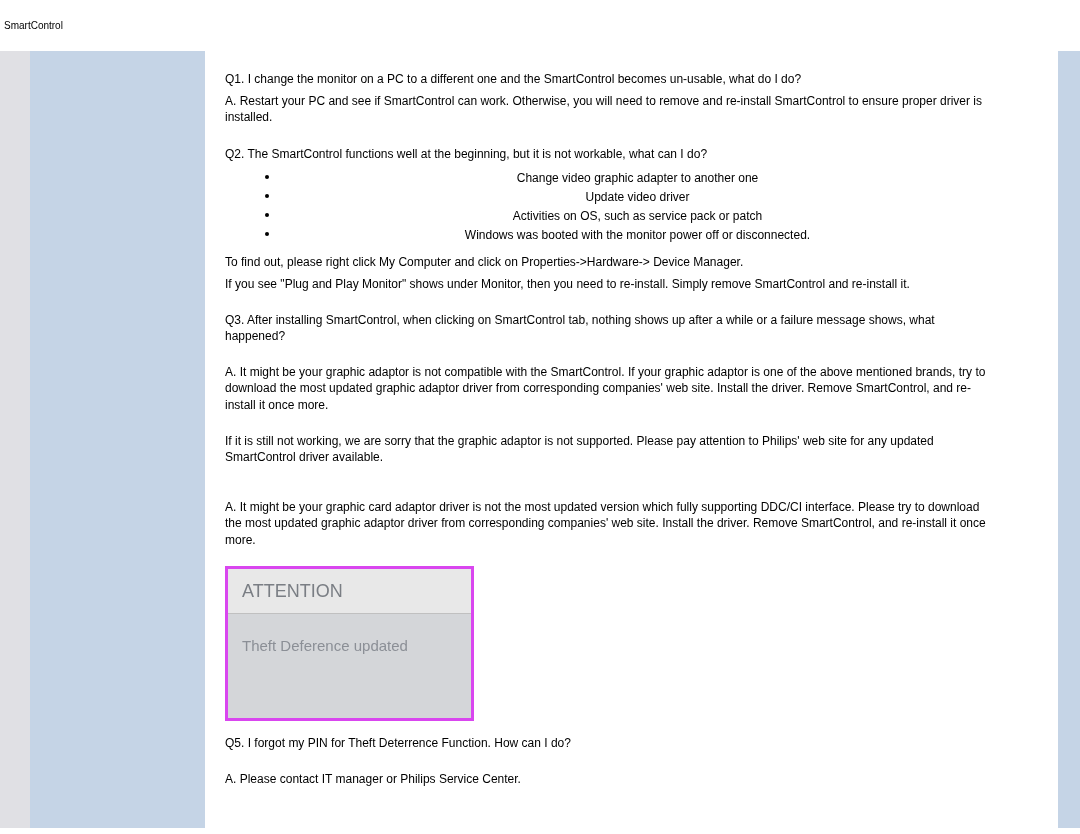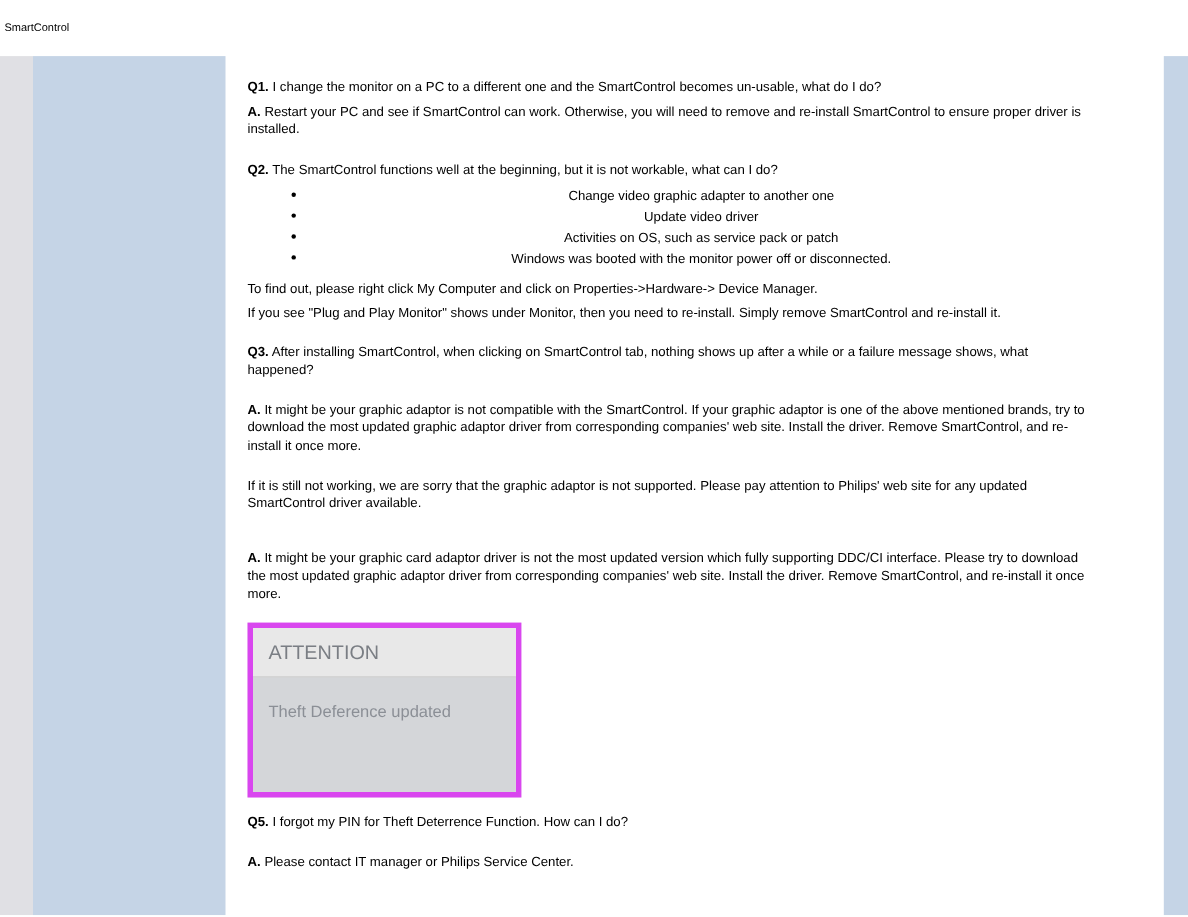--- a/index.html
+++ b/index.html
@@ -6,25 +6,25 @@
     body { font-family: Arial, sans-serif; font-size: 12px; color: #000; background: #fff; width: 1080px; }
     .header { font-size: 10px; padding: 20px 4px; }
     .container { display: flex; }
     .left-margin { width: 30px; background: #e0e0e4; }
     .sidebar { width: 175px; background: #c5d4e6; }
     .right-margin { width: 32px; }
     .far-right { width: 22px; background: #c5d4e6; }
     .content { flex: 1; padding: 20px 30px 20px 20px; font-size: 12px; line-height: 1.35; }
     .content p { margin-bottom: 6px; }
     .spacer { height: 14px; }
-    .bold { font-weight: bold; }
+    .bold { font-weight: normal; }
     ul { margin: 8px 0 10px 40px; list-style: none; }
     ul li { position: relative; padding-left: 14px; margin-bottom: 3px; text-align: center; }
     ul li::before { content: ""; position: absolute; left: 0; top: 5px; width: 4px; height: 4px; background: #000; border-radius: 50%; }
-    .attention-box { width: 249px; margin: 18px 0 14px 0; border: 5px solid #d946ef; background: #f2f2f2; }
+    .attention-box { width: 249px; margin: 18px 0 14px 0; border: 3px solid #d946ef; background: #f2f2f2; }
     .attention-head { padding: 10px 14px; font-size: 18px; color: #7a7e84; font-family: Arial; border-bottom: 1px solid #c0c0c0; background: #e8e8e8; }
     .attention-body { padding: 22px 14px 62px 14px; font-size: 15px; color: #8b8f96; background: #d4d6d9; }
   </style>
 </head>
 <body>
 
 <div class="header">SmartControl</div>
 
 <div class="container">
   <div class="left-margin"></div>

